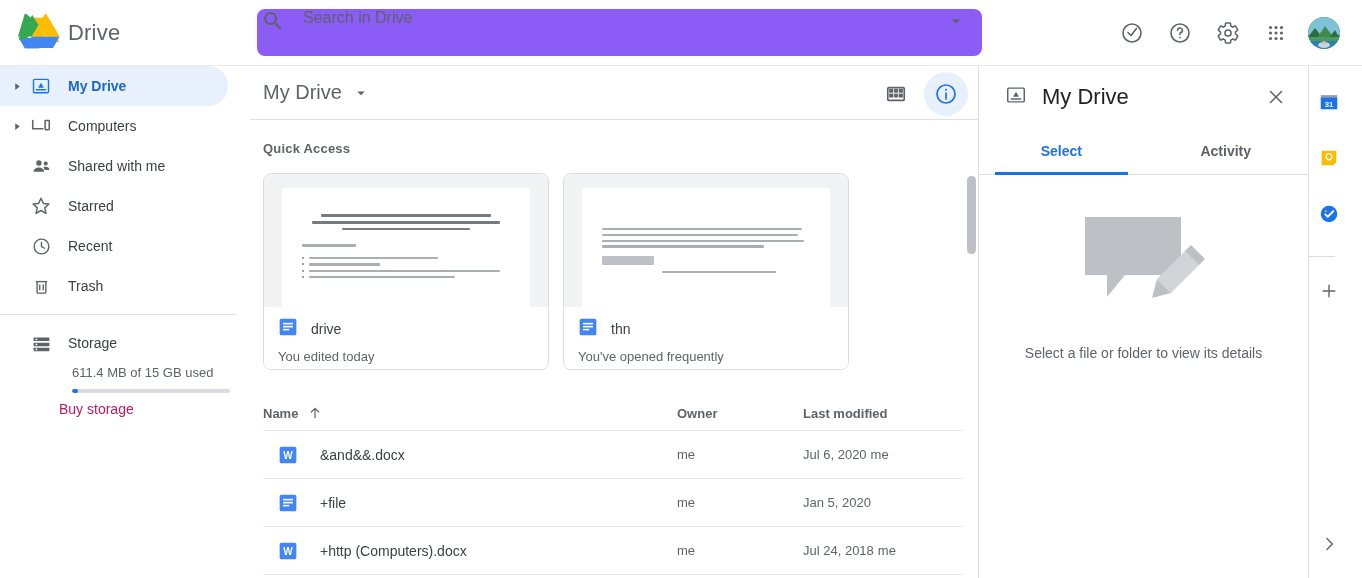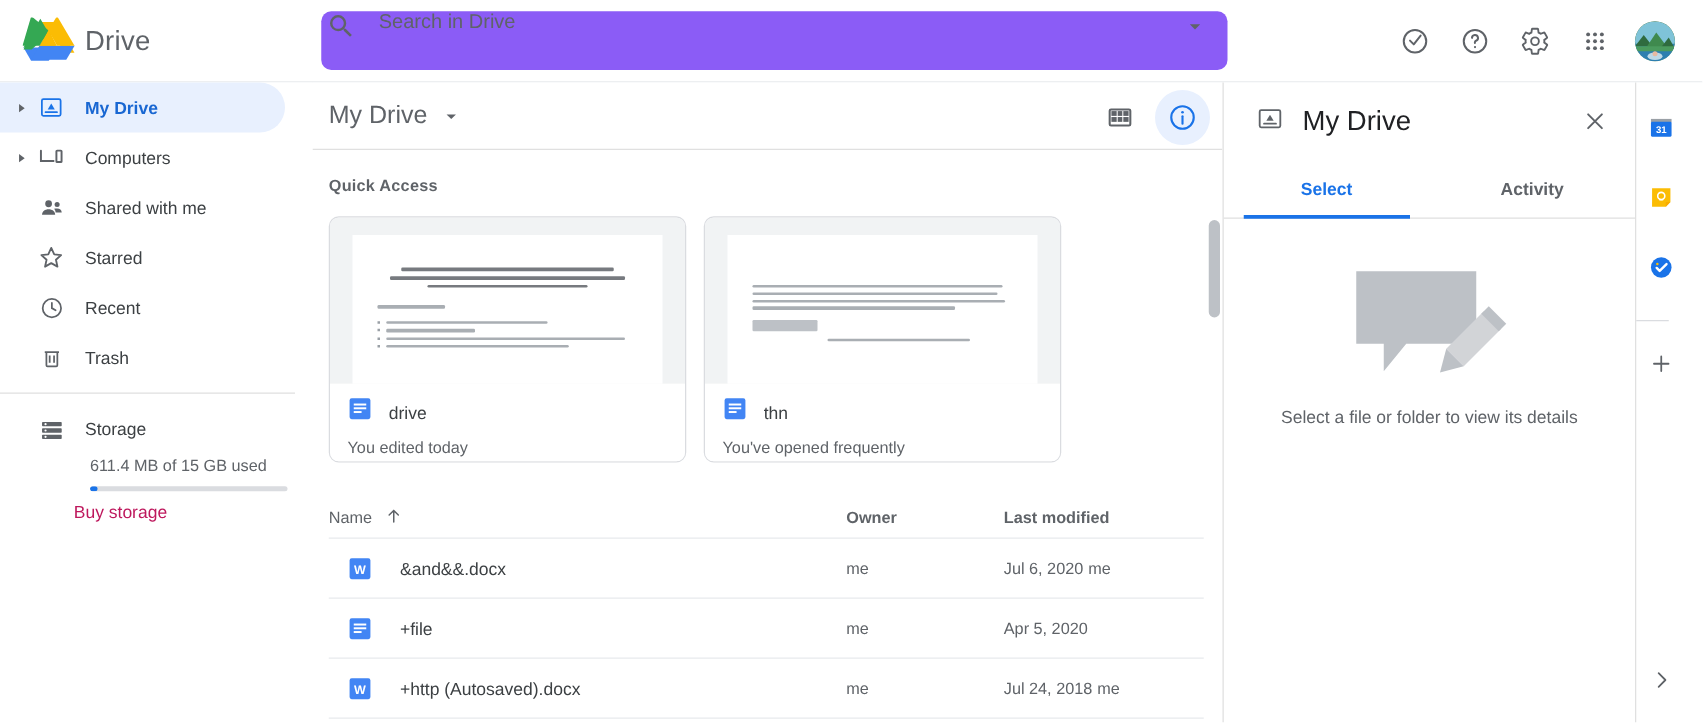--- a/index.html
+++ b/index.html
@@ -120,21 +120,21 @@
 
   .qa-meta { background: #fff; height: 63px; padding: 10px 14px 0 14px; }
   .qa-name-row { display: flex; align-items: center; }
   .qa-name { font-size: 14px; color: #3c4043; margin-left: 13px; }
   .qa-sub { font-size: 13px; color: #5f6368; margin-top: 8px; }
 
   
   .file-table { margin-top: 26px; width: 700px; }
   .fh { display: flex; align-items: center; height: 34px; }
   .fh .col-name { flex: 1; display: flex; align-items: center; cursor: pointer; }
-  .fh-text { font-size: 13px; color: #5f6368; font-weight: normal; text-align: right; }
+  .fh-text { font-size: 13px; color: #5f6368; font-weight: bold; text-align: right; }
   .sort-arrow { margin-left: 9px; display: flex; align-items: center; }
   .col-owner { width: 126px; font-size: 13px; color: #5f6368; font-weight: bold; }
   .col-mod { width: 160px; font-size: 13px; color: #5f6368; font-weight: bold; }
 
   .frow {
     display: flex; align-items: center; height: 48px;
     border-top: 1px solid #e8eaed; cursor: pointer;
   }
   .frow .cell-name { flex: 1; display: flex; align-items: center; }
   .f-icon { width: 20px; height: 20px; flex: 0 0 20px; margin-left: 15px; }
@@ -166,21 +166,21 @@
     flex: 1; height: 46px; display: flex; align-items: center; justify-content: center;
     font-size: 14px; color: #5f6368; font-weight: bold; cursor: pointer; position: relative;
   }
   .d-tab.active { color: #1a73e8; }
   .d-tab.active::after {
     content: ""; position: absolute; bottom: -1px; left: 16px; right: 16px;
     height: 3px; background: #1a73e8;
   }
 
   .d-empty { padding-top: 36px; display: flex; flex-direction: column; align-items: center; }
-  .d-empty-text { font-size: 14px; color: #5f6368; margin-top: 13px; }
+  .d-empty-text { font-size: 14px; color: #5f6368; margin-top: 34px; }
 
   
   .rail {
     position: absolute; top: 66px; left: 1308px; width: 54px; height: 512px;
     background: #fff; border-left: 1px solid #e0e0e0;
     display: flex; flex-direction: column; align-items: flex-start;
   }
   .rail-btn {
     width: 40px; height: 40px; border-radius: 50%; margin-top: 16px;
     display: flex; align-items: center; justify-content: center; cursor: pointer;
@@ -523,33 +523,33 @@
                 <rect x="2" y="2" width="20" height="20" rx="2" fill="#4285f4"></rect>
                 <rect x="6" y="7" width="12" height="1.9" fill="#fff"></rect>
                 <rect x="6" y="10.6" width="12" height="1.9" fill="#fff"></rect>
                 <rect x="6" y="14.2" width="7.5" height="1.9" fill="#fff"></rect>
               </svg>
             </span>
             <span class="f-name">+file</span>
           </div>
           <div class="cell-owner">me</div>
           <div class="cell-mod">
-            <span>Apr 5, 2020</span><span class="mod-by"></span>
+            <span>Jan 5, 2020</span><span class="mod-by"></span>
           </div>
         </div>
 
         <div class="frow">
           <div class="cell-name">
             <span class="f-icon">
               <svg viewBox="0 0 24 24" width="20" height="20">
                 <rect x="2" y="2" width="20" height="20" rx="2" fill="#4285f4"></rect>
                 <text x="12" y="17" font-family="Liberation Sans, sans-serif" font-size="12" font-weight="bold" fill="#fff" text-anchor="middle">W</text>
               </svg>
             </span>
-            <span class="f-name">+http (Autosaved).docx</span>
+            <span class="f-name">+http (Computers).docx</span>
           </div>
           <div class="cell-owner">me</div>
           <div class="cell-mod">
             <span>Jul 24, 2018</span><span class="mod-by">me</span>
           </div>
         </div>
 
         <div class="frow"></div>
       </div>
 

